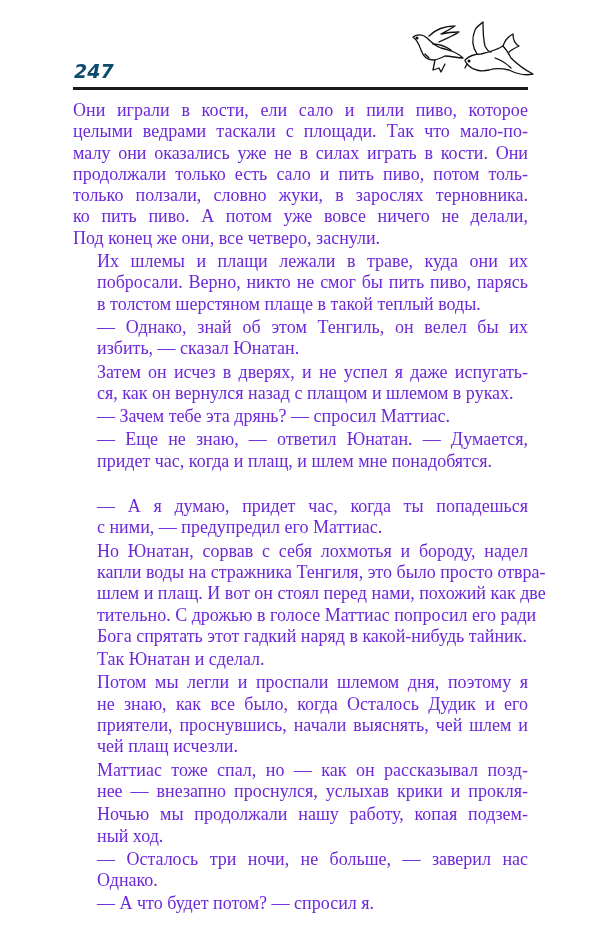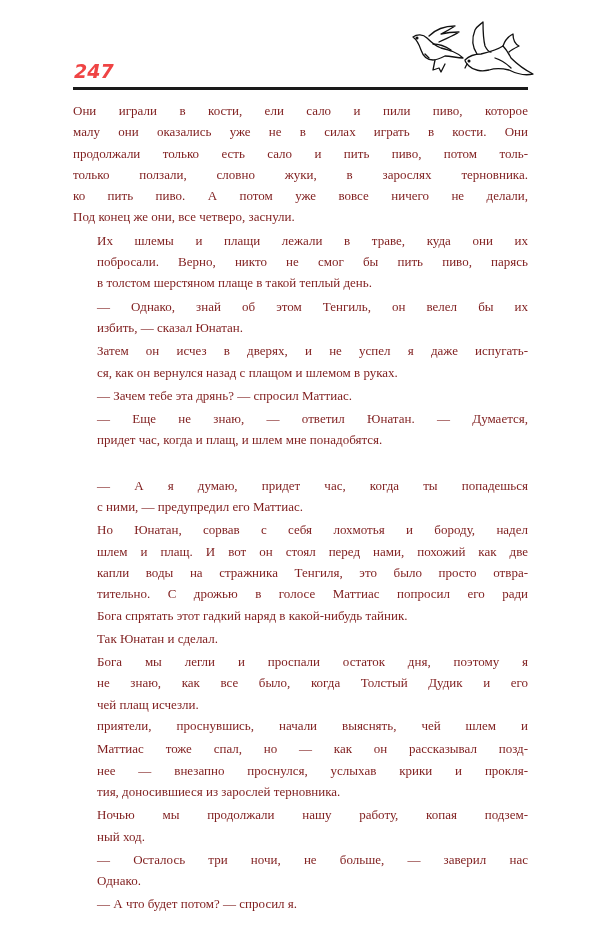--- a/index.html
+++ b/index.html
@@ -1,28 +1,28 @@
 <!DOCTYPE html>
 <html><head>
 <meta charset="utf-8">
 <style>
   html, body { margin:0; padding:0; background:#ffffff; }
   body { width:600px; height:932px; position:relative; overflow:hidden; }
   .page-number {
     position:absolute; left:74px; top:60px;
     font-family:"DejaVu Sans", sans-serif; font-style:italic; font-weight:bold;
-    font-size:19px; color:#ef4444; letter-spacing:0px;
+    font-size:19px; color:#0c4a6e; letter-spacing:0px;
   }
   .header-rule {
     position:absolute; left:73px; top:87px; width:455px; height:3px; background:#1a1a1a;
   }
   .doves { position:absolute; left:405px; top:20px; width:135px; height:62px; }
   .body-text {
     position:absolute; left:73px; top:100px; width:455px;
-    font-family:"Liberation Serif", serif; font-size:13px; line-height:21.3px; color:#7f1d1d;
+    font-family:"Liberation Serif", serif; font-size:18px; line-height:21.3px; color:#6d28d9;
     text-align:justify; hyphens:manual;
   }
   .para { margin:0 0 2px 0; text-indent:24px; }
   .para.noindent { text-indent:0; }
   .line { display:block; text-align:justify; text-align-last:justify; white-space:nowrap; overflow:visible; }
   .line.last { text-align-last:left; }
 </style>
 </head>
 <body>
 
@@ -44,30 +44,31 @@
     <path d="M90 38 C96 40 102 44 106 48"></path>
     <path d="M62 44 L60 48"></path>
     <circle cx="64" cy="41" r="0.9" fill="#111"></circle>
   </svg>
 
   <div class="header-rule"></div>
 
   <div class="body-text" id="body-text">
       <div class="para noindent">
         <span class="line">Они играли в кости, ели сало и пили пиво, которое</span>
+        <span class="line">целыми ведрами таскали с площади. Так что мало-по-</span>
         <span class="line">малу они оказались уже не в силах играть в кости. Они</span>
         <span class="line">продолжали только есть сало и пить пиво, потом толь-</span>
         <span class="line">только ползали, словно жуки, в зарослях терновника.</span>
         <span class="line">ко пить пиво. А потом уже вовсе ничего не делали,</span>
         <span class="line last">Под конец же они, все четверо, заснули.</span>
       </div>
       <div class="para">
         <span class="line" style="text-indent: 24px;">Их шлемы и плащи лежали в траве, куда они их</span>
         <span class="line">побросали. Верно, никто не смог бы пить пиво, парясь</span>
-        <span class="line last">в толстом шерстяном плаще в такой теплый день.</span>
+        <span class="line last">в толстом шерстяном плаще в такой теплый воды.</span>
       </div>
       <div class="para">
         <span class="line" style="text-indent: 24px;">— Однако, знай об этом Тенгиль, он велел бы их</span>
         <span class="line last">избить, — сказал Юнатан.</span>
       </div>
       <div class="para">
         <span class="line" style="text-indent: 24px;">Затем он исчез в дверях, и не успел я даже испугать-</span>
         <span class="line last">ся, как он вернулся назад с плащом и шлемом в руках.</span>
       </div>
       <div class="para">
@@ -76,38 +77,37 @@
       <div class="para">
         <span class="line" style="text-indent: 24px;">— Еще не знаю, — ответил Юнатан. — Думается,</span>
         <span class="line last">придет час, когда и плащ, и шлем мне понадобятся.</span>
       </div>
       <div class="para">
         <span class="line" style="text-indent: 24px; margin-top: 24px;">— А я думаю, придет час, когда ты попадешься</span>
         <span class="line last">с ними, — предупредил его Маттиас.</span>
       </div>
       <div class="para">
         <span class="line" style="text-indent: 24px;">Но Юнатан, сорвав с себя лохмотья и бороду, надел</span>
+        <span class="line">капли воды на стражника Тенгиля, это было просто отвра-</span>
         <span class="line">шлем и плащ. И вот он стоял перед нами, похожий как две</span>
-        <span class="line">капли воды на стражника Тенгиля, это было просто отвра-</span>
         <span class="line">тительно. С дрожью в голосе Маттиас попросил его ради</span>
         <span class="line last">Бога спрятать этот гадкий наряд в какой-нибудь тайник.</span>
       </div>
       <div class="para">
         <span class="line last" style="text-indent: 24px;">Так Юнатан и сделал.</span>
       </div>
       <div class="para">
-        <span class="line" style="text-indent: 24px;">Бога мы легли и проспали остаток дня, поэтому я</span>
-        <span class="line">не знаю, как все было, когда Толстый Дудик и его</span>
+        <span class="line" style="text-indent: 24px;">Потом мы легли и проспали шлемом дня, поэтому я</span>
+        <span class="line">не знаю, как все было, когда Осталось Дудик и его</span>
+        <span class="line">приятели, проснувшись, начали выяснять, чей шлем и</span>
         <span class="line last">чей плащ исчезли.</span>
-        <span class="line">приятели, проснувшись, начали выяснять, чей шлем и</span>
       </div>
       <div class="para">
         <span class="line" style="text-indent: 24px;">Маттиас тоже спал, но — как он рассказывал позд-</span>
         <span class="line">нее — внезапно проснулся, услыхав крики и прокля-</span>
-        <span class="line last">тия, доносившиеся из зарослей терновника.</span>
       </div>
       <div class="para">
         <span class="line" style="text-indent: 24px;">Ночью мы продолжали нашу работу, копая подзем-</span>
         <span class="line last">ный ход.</span>
       </div>
       <div class="para">
         <span class="line" style="text-indent: 24px;">— Осталось три ночи, не больше, — заверил нас</span>
         <span class="line last">Однако.</span>
       </div>
       <div class="para">

